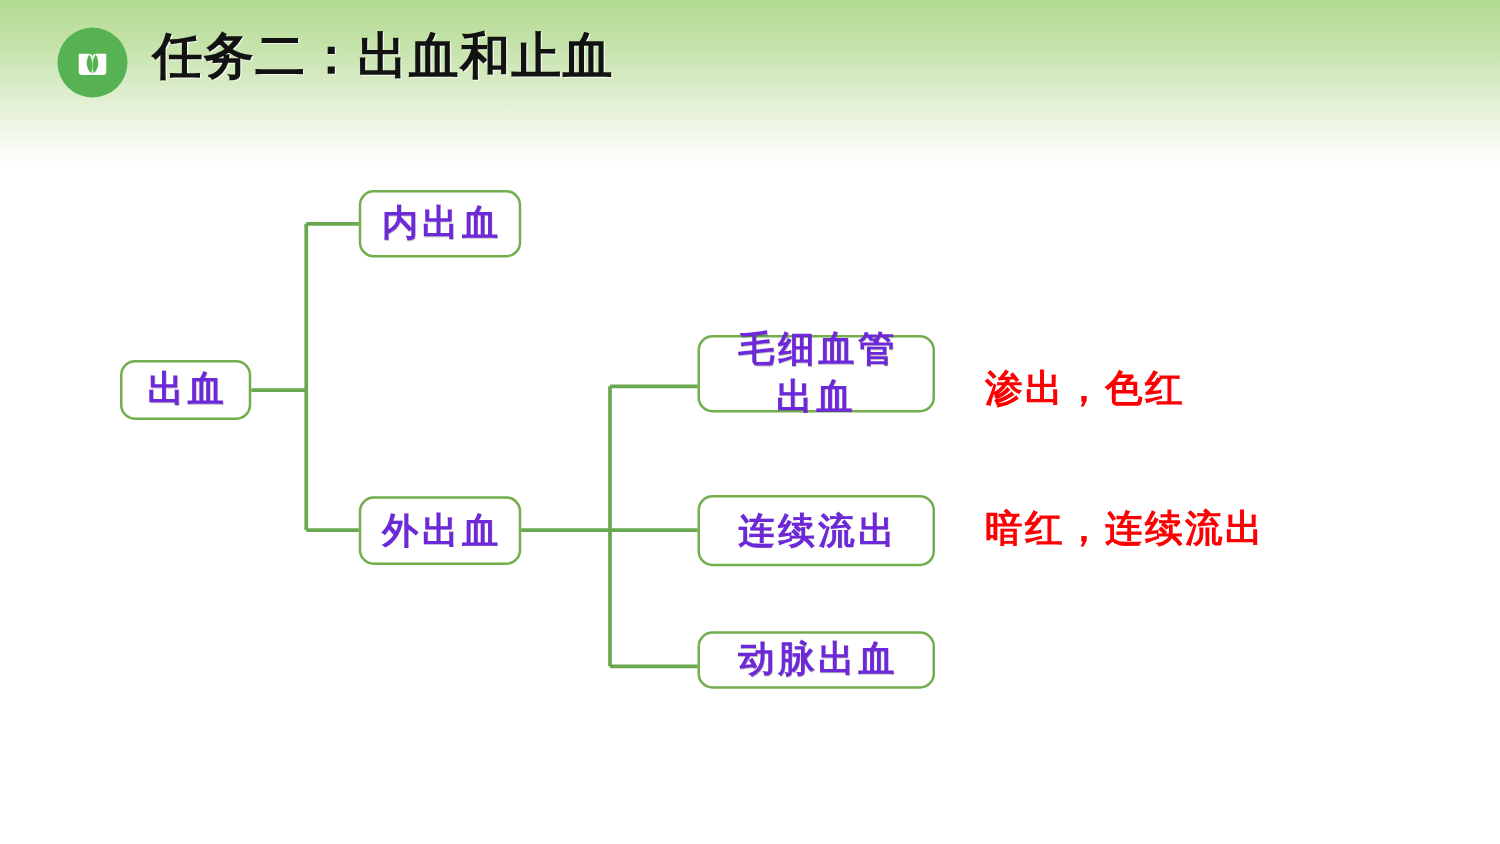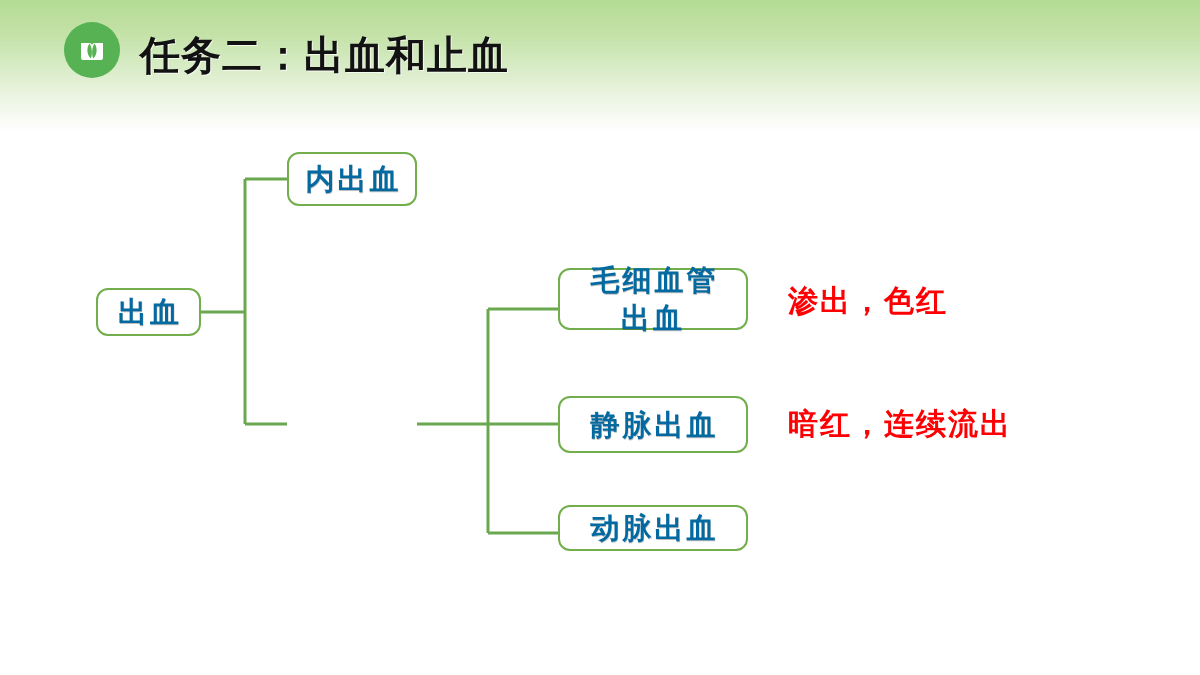--- a/index.html
+++ b/index.html
@@ -26,23 +26,23 @@
         #b3db92 0%,
         #c4e2a8 26%,
         #d7ebc5 50%,
         #e9f3de 70%,
         #f7faf2 88%,
         #ffffff 100%);
   }
 
   #header-row {
     position:absolute;
-    left:64px; top:22px;
+    left:46px; top:22px;
     display:flex;
-    align-items:flex-end;
+    align-items:flex-start;
   }
 
   #book-badge {
     width:56px; height:56px;
     border-radius:50%;
     background:#58b košík;
     background:#57b254;
     display:flex;
     align-items:center;
     justify-content:center;
@@ -80,21 +80,21 @@
     border-radius:12px;
     background:#ffffff;
     display:flex;
     align-items:center;
     justify-content:center;
     text-align:center;
     font-family:"Liberation Serif", serif;
     font-weight:bold;
     font-size:29px;
     line-height:38px;
-    color:#0369a1;
+    color:#6d28d9;
     letter-spacing:3px;
     text-indent:3px;
     text-shadow:0.5px 0.5px 0 rgba(0,0,0,.25);
     white-space:pre-line;
   }
 
   #node-chuxue      { left:96px;  top:156px; width:105px; height:48px; }
   #node-neichuxue   { left:287px; top:20px;  width:130px; height:54px; }
   #node-waichuxue   { left:287px; top:265px; width:130px; height:55px; }
   #node-maoxi       { left:558px; top:136px; width:190px; height:62px; }
@@ -104,21 +104,21 @@
   .annotation {
     position:absolute;
     font-family:"Liberation Serif", serif;
     font-weight:bold;
     font-size:30px;
     line-height:34px;
     color:#fc0003;
     letter-spacing:2px;
     white-space:nowrap;
   }
-  #ann-maoxi   { left:788px; top:152px; }
+  #ann-maoxi   { left:788px; top:163px; }
   #ann-jingmai { left:788px; top:275px; }
   #ann-dongmai { left:788px; top:385px; }
 </style>
 </head>
 <body>
 
 <div id="slide">
 
   <div id="header-band"></div>
 
@@ -156,25 +156,26 @@
         <path d="M488 292 H558"></path>
 
         <path d="M488 401 H558"></path>
       </g>
     </svg>
 
     <div class="node" id="node-chuxue">出血</div>
 
     <div class="node" id="node-neichuxue">内出血</div>
 
+    <div class="node" id="node-waichuxue">外出血</div>
 
     <div class="node" id="node-maoxi">毛细血管
 出血</div>
 
-    <div class="node" id="node-jingmai">静脉出血</div>
+    <div class="node" id="node-jingmai">连续流出</div>
 
     <div class="node" id="node-dongmai">动脉出血</div>
 
     <div class="annotation" id="ann-maoxi">渗出，色红</div>
 
     <div class="annotation" id="ann-jingmai">暗红，连续流出</div>
 
 
   </div>
 </div>

